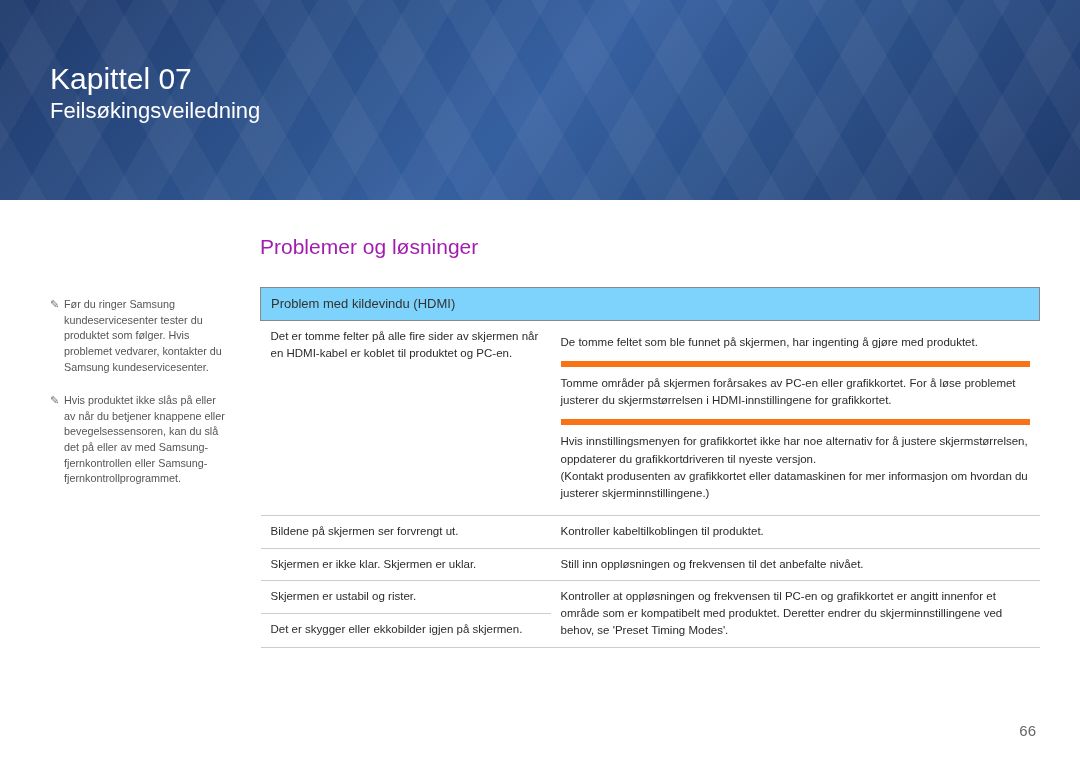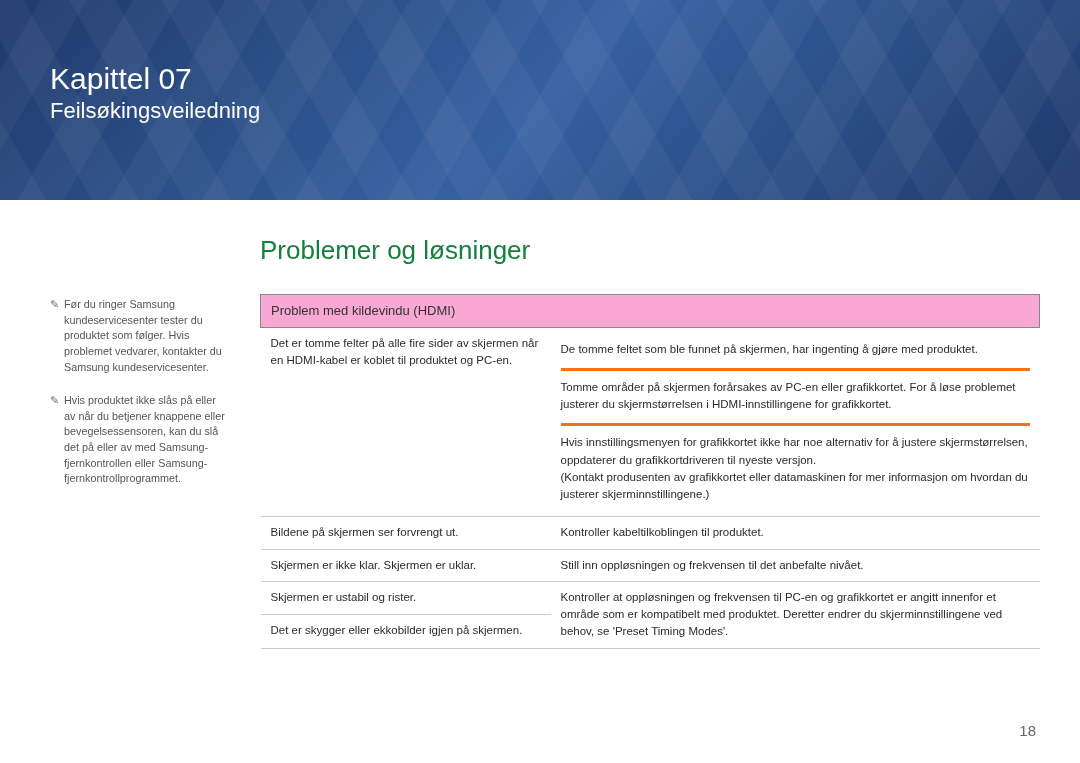--- a/index.html
+++ b/index.html
@@ -42,22 +42,22 @@
     font-size: 22px;
     font-weight: 400;
     line-height: 1.25;
   }
   .content {
     display: flex;
     padding: 35px 40px 0 50px;
     gap: 30px;
   }
   .section-title {
-    color: #15803d;
-    font-size: 26px;
+    color: #a21caf;
+    font-size: 21px;
     font-weight: 400;
     margin-bottom: 28px;
   }
   .left-col {
     width: 180px;
     padding-top: 62px;
     font-size: 10.8px;
     line-height: 1.45;
     color: #555;
   }
@@ -78,38 +78,38 @@
     flex: 1;
   }
   table {
     width: 100%;
     border-collapse: collapse;
     font-size: 11.5px;
     line-height: 1.5;
   }
   thead th {
     text-align: left;
-    background: #f9a8d4;
+    background: #7dd3fc;
     border: 1px solid #888;
     padding: 6px 10px;
     font-weight: 400;
     color: #333;
     font-size: 13px;
     margin-left: 8px;
   }
   tbody td {
     border-bottom: 1px solid #ccc;
     padding: 7px 10px;
     vertical-align: top;
   }
   tbody td:first-child {
     width: 290px;
   }
   .inner-row { padding: 6px 0; }
-  .inner-row + .inner-row { border-top: 3px solid #f97316; margin-top:4px; padding-top:8px; }
+  .inner-row + .inner-row { border-top: 6px solid #f97316; margin-top:4px; padding-top:8px; }
   .page-num {
     position: absolute;
     bottom: 24px;
     right: 44px;
     font-size: 15px;
     color: #666;
   }
 </style>
 </head>
 <body>
@@ -159,13 +159,13 @@
           <td rowspan="2">Kontroller at oppløsningen og frekvensen til PC-en og grafikkortet er angitt innenfor et område som er kompatibelt med produktet. Deretter endrer du skjerminnstillingene ved behov, se 'Preset Timing Modes'.</td>
         </tr>
         <tr>
           <td>Det er skygger eller ekkobilder igjen på skjermen.</td>
         </tr>
       </tbody>
     </table>
   </div>
 </div>
 
-<div class="page-num">18</div>
+<div class="page-num">66</div>
 
 </body></html>

